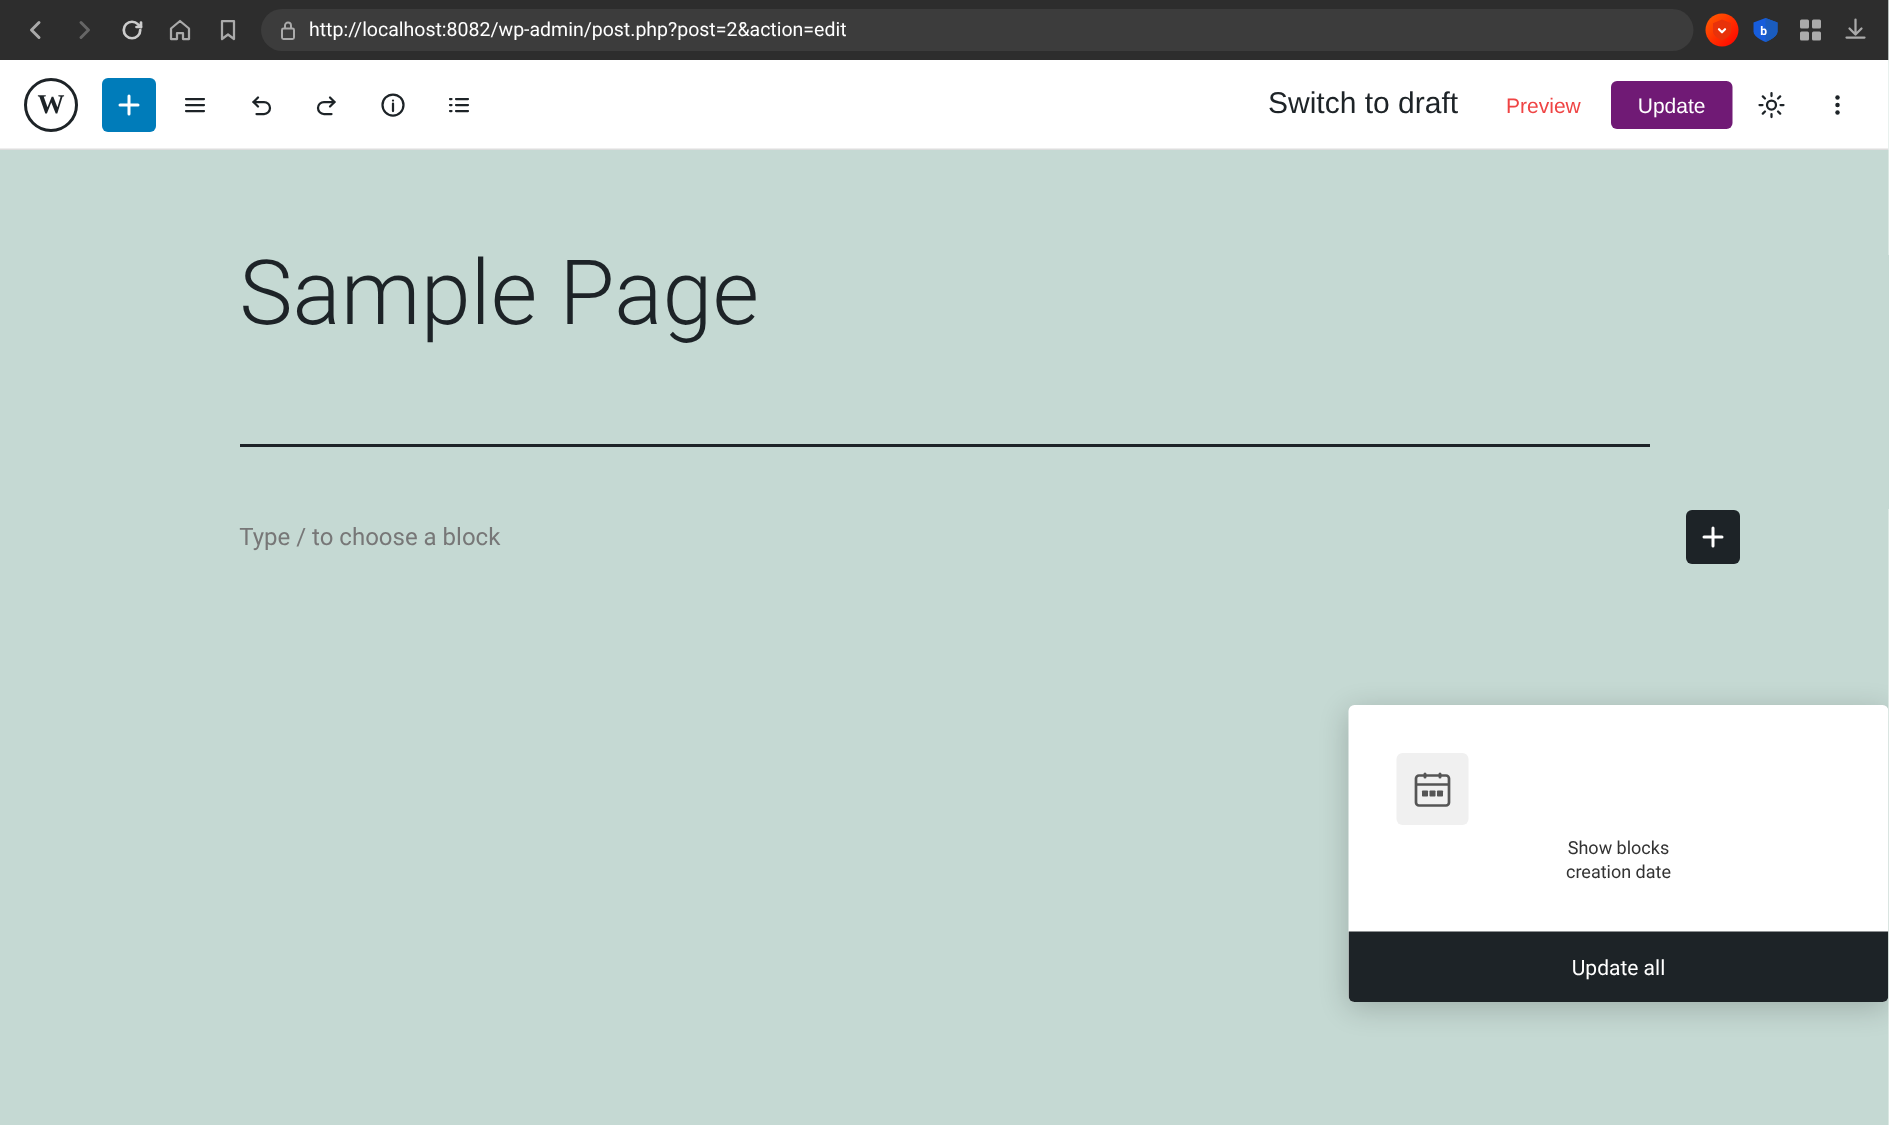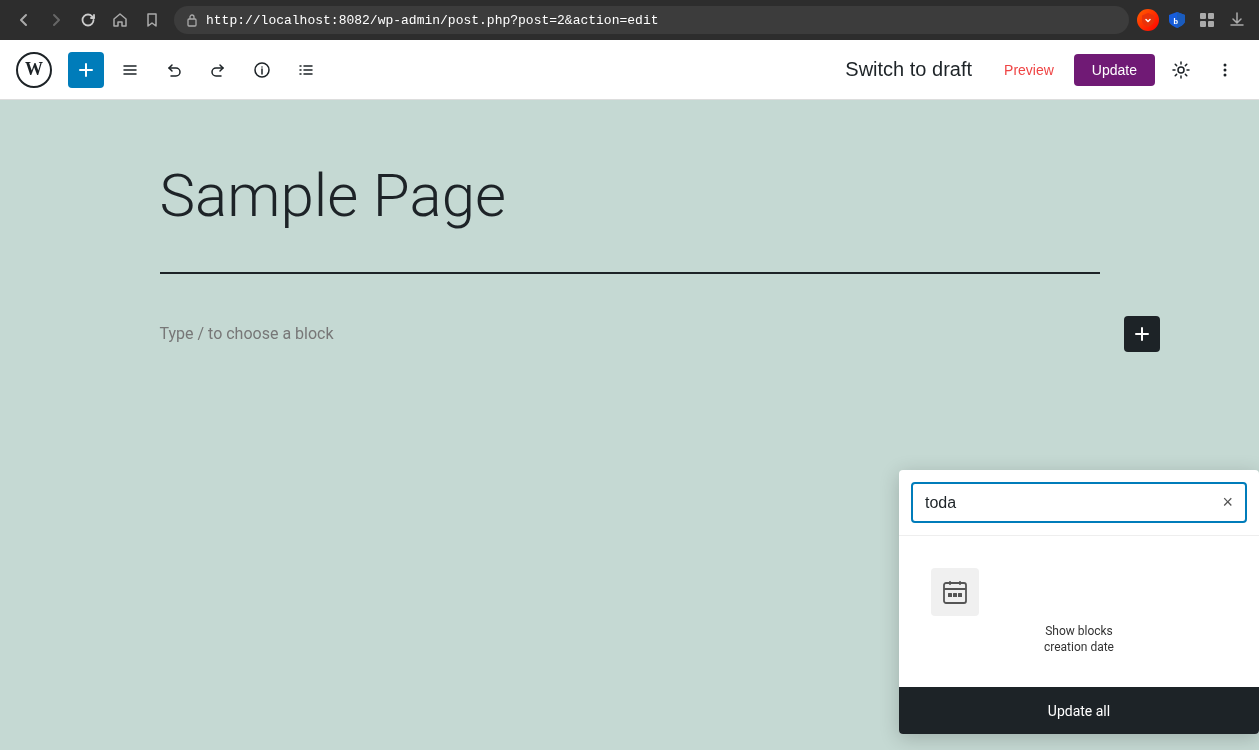--- a/index.html
+++ b/index.html
@@ -35,21 +35,20 @@
     .browser-nav-btn.active { color: #fff; }
     .address-bar {
       flex: 1;
       height: 28px;
       background: #3c3c3c;
       border-radius: 14px;
       display: flex;
       align-items: center;
       padding: 0 12px;
       gap: 8px;
-      font-family: Liberation Mono, monospace;
     }
     .address-bar .lock-icon { color: #aaa; font-size: 12px; }
     .address-bar .url-text { color: #ddd; font-size: 13px; }
     .address-bar .url-text span { color: #fff; }
     .browser-extensions {
       display: flex;
       gap: 6px;
       align-items: center;
     }
     .ext-icon {
@@ -191,21 +190,21 @@
       max-width: 1100px;
       margin: 0 auto;
       padding: 60px 80px;
       position: relative;
     }
     .page-title {
       font-size: 60px;
       font-weight: 300;
       color: #1d2327;
       line-height: 1.2;
-      margin-bottom: 40px;
+      margin-bottom: 64px;
       font-family: -apple-system, BlinkMacSystemFont, 'Segoe UI', Roboto, sans-serif;
     }
     .separator-block {
       border: none;
       border-top: 2px solid #1d2327;
       margin: 20px 0 40px 0;
     }
     .block-placeholder {
       color: #777;
       font-size: 16px;
@@ -463,26 +462,20 @@
       <span>Type / to choose a block</span>
       <button class="add-block-btn-inline">
         <svg width="18" height="18" viewBox="0 0 18 18" fill="none">
             <path d="M9 3v12M3 9h12" stroke="white" stroke-width="2" stroke-linecap="round"></path>
           </svg>
       </button>
     </div>
   </div>
 
   <div class="block-inserter-popup">
-    <div class="block-search-area">
-      <div class="block-search-input-wrapper">
-        <input class="block-search-input" type="text" value="toda" placeholder="Search for blocks and patterns" style="">
-        <button class="block-search-clear">×</button>
-      </div>
-    </div>
 
     <div class="block-results">
       <div class="block-item">
         <div class="block-icon">
           <svg width="28" height="28" viewBox="0 0 28 28" fill="none">
             <rect x="3" y="5" width="22" height="20" rx="2" stroke="#555" stroke-width="1.8"></rect>
             <path d="M3 11h22" stroke="#555" stroke-width="1.8"></path>
             <rect x="8" y="3" width="2" height="4" rx="1" fill="#555"></rect>
             <rect x="18" y="3" width="2" height="4" rx="1" fill="#555"></rect>
             <rect x="7" y="15" width="4" height="4" rx="0.5" fill="#555"></rect>

